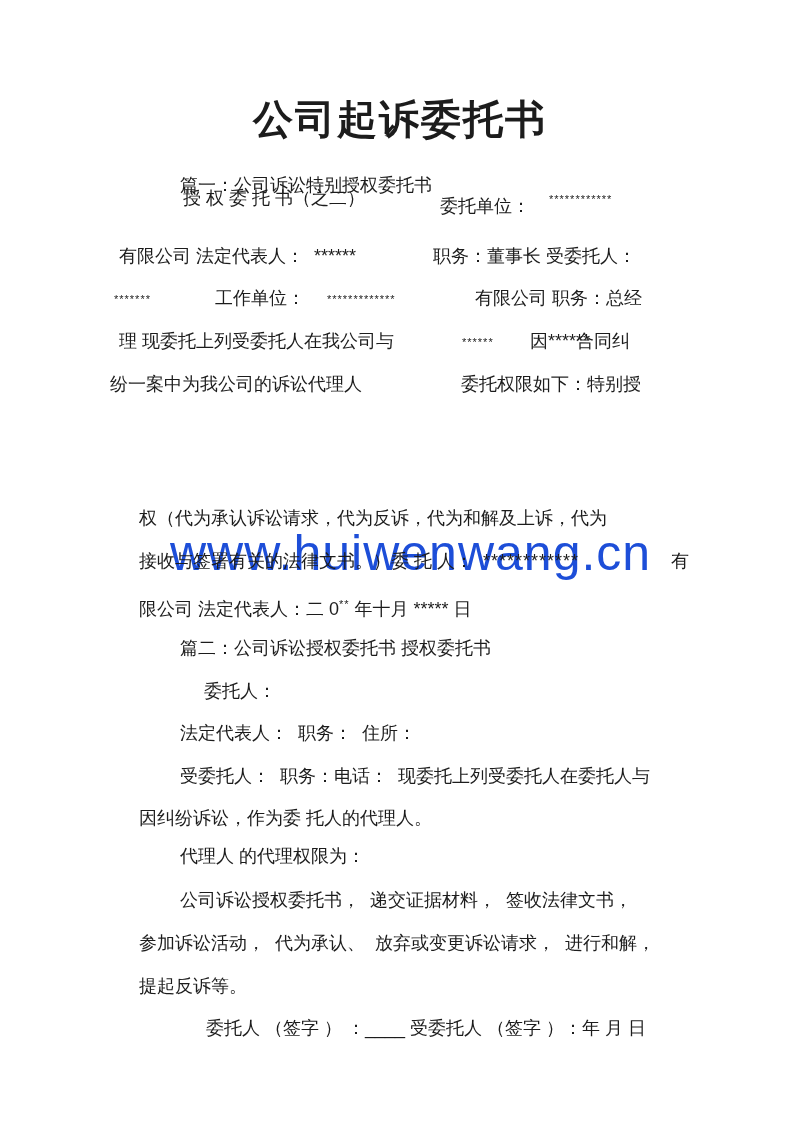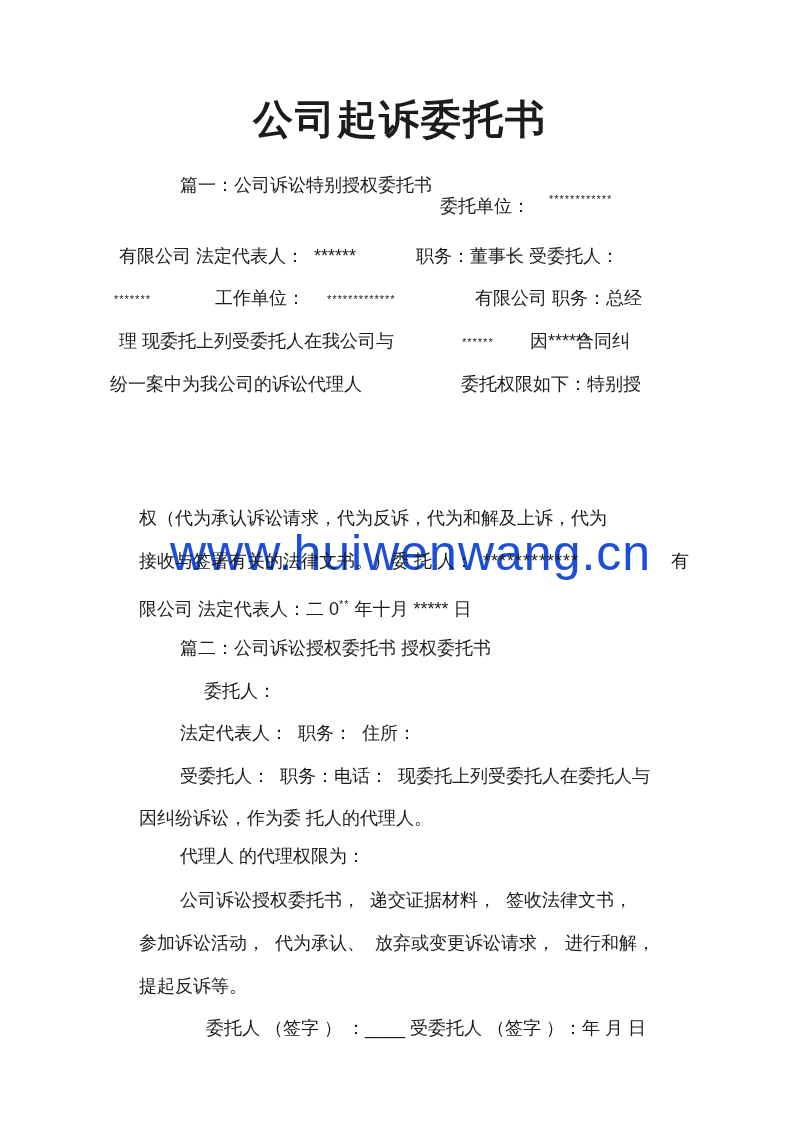--- a/index.html
+++ b/index.html
@@ -59,27 +59,28 @@
 
   <div class="watermark">www.huiwenwang.cn</div>
 
   <h1 class="title">公司起诉委托书</h1>
 
   <div class="line" style="top:152px;left:160px;">
     <span>篇一：公司诉讼特别授权委托书</span>
   </div>
 
   <div class="line" style="top:187px;">
+    <span class="seg" style="left:183px;">授 权 委 托 书（之二）</span>
     <span class="seg" style="left:440px;margin-top:8px;">委托单位：</span>
     <span class="seg sup" style="left:549px;">************</span>
   </div>
 
   <div class="line" style="top:245px;padding-left:21px;">
     <span class="seg" style="left:119px;">有限公司 法定代表人：  ******</span>
-    <span class="seg" style="left:416px;">职务：董事长 受委托人：</span>
+    <span class="seg" style="left:433px;">职务：董事长 受委托人：</span>
   </div>
 
   <div class="line" style="top:287px;">
     <span class="seg sup" style="left:114px;">*******</span>
     <span class="seg" style="left:215px;">工作单位：</span>
     <span class="seg sup" style="left:327px;">*************</span>
     <span class="seg" style="left:475px;">有限公司 职务：总经</span>
   </div>
 
   <div class="line" style="top:330px;">

